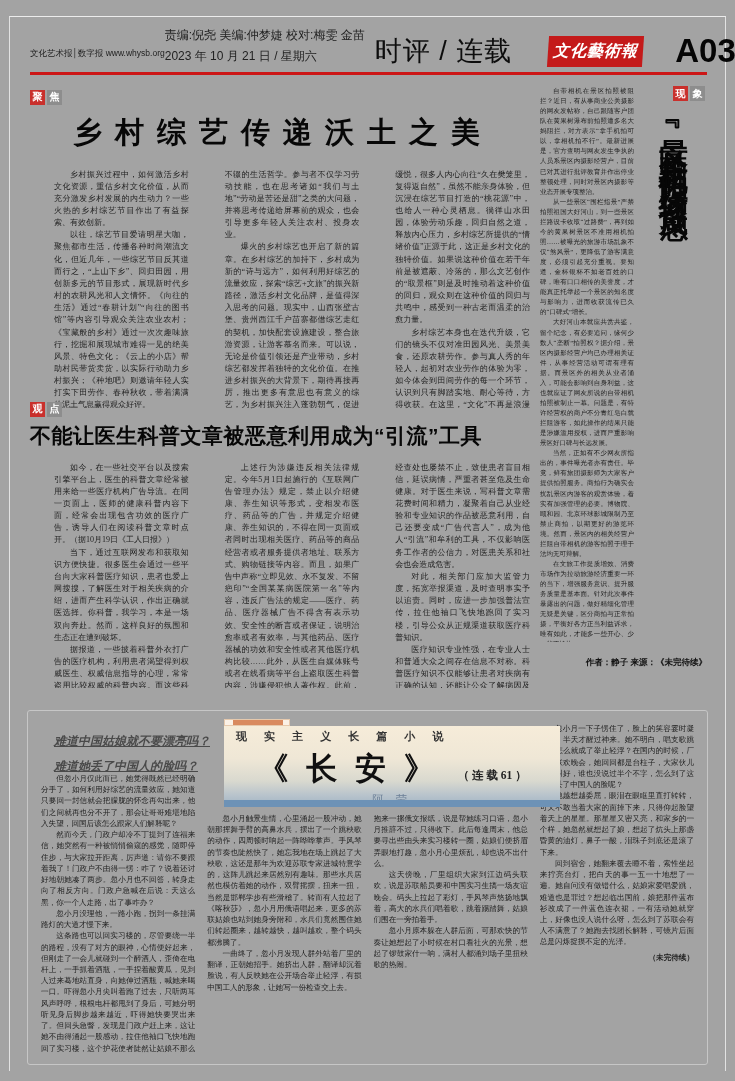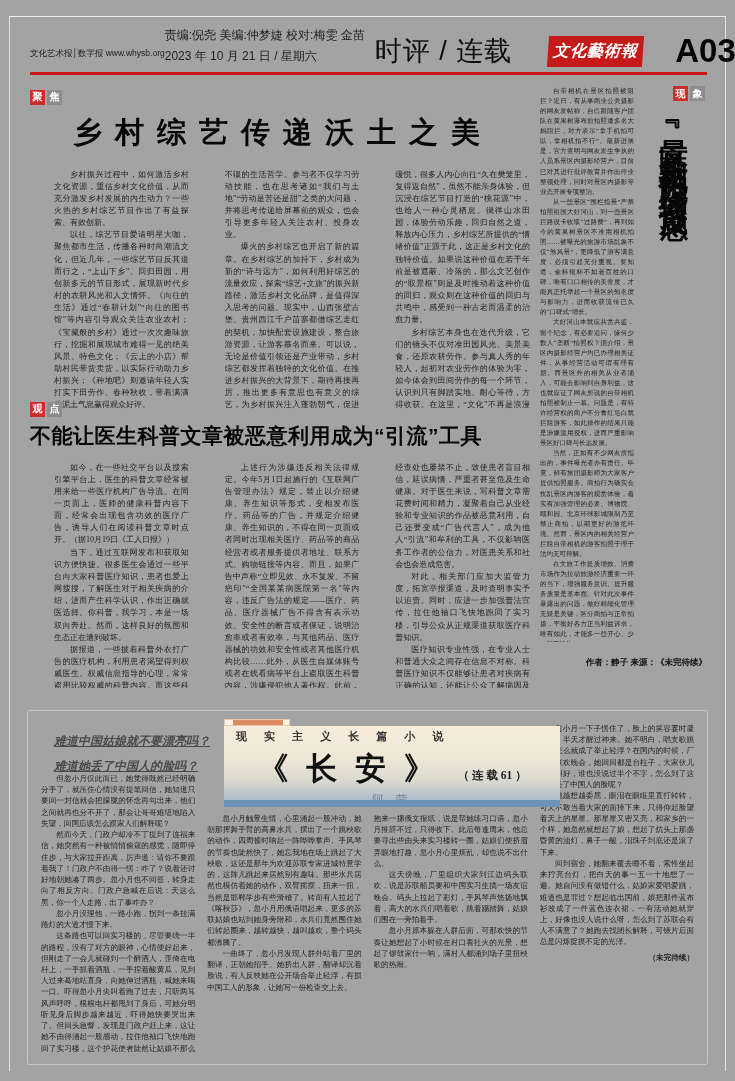--- a/index.html
+++ b/index.html
@@ -200,21 +200,21 @@
           <span class="ntitle">《 长 安 》</span>
           <span class="nserial">（ 连 载 61 ）</span>
         </div>
         <div class="nauthor">阿 莹</div>
         <div class="strip"></div>
       </div>
     </div>
 
     <div class="novel-cols">
       <div class="ncol c0">
-        <p>但忽小月仅此而已，她觉得既然已经明确分手了，就压住心情没有提笔回信，她知道只要回一封信就会把朦胧的怀念再勾出来，他们之间就再也分不开了，那会让哥哥难堪地陷入失望，回国后该怎么跟家人们解释呢？</p>
+        <p>但忽小月仅此而已，她觉得既然已经明确分手了，如何利用好综艺的流量效应，她知道只要回一封信就会把朦胧的怀念再勾出来，他们之间就再也分不开了，那会让哥哥难堪地陷入失望，回国后该怎么跟家人们解释呢？</p>
         <p>然而今天，门政户却冷不丁提到了连福来信，她突然有一种被悄悄偷窥的感觉，随即停住步，与大家拉开距离，厉声道：请你不要跟着我了！门政户不由得一愣：咋了？说着还讨好地朝她凑了两步。忽小月也不回答，转身走向了相反方向。门政户急喊在后说：天这么黑，你一个人走路，出了事咋办？</p>
         <p>忽小月没理他，一路小跑，拐到一条挂满路灯的大道才慢下来。</p>
         <p>这条路也可以回实习楼的，尽管要绕一半的路程，没有了对方的眼神，心情便好起来，但刚走了一会儿就碰到一个醉酒人，歪倚在电杆上，一手抓着酒瓶，一手捏着酸黄瓜，见到人过来蓦地站直身，向她伸过酒瓶，喊她来喝一口。吓得忽小月尖叫着跑了过去，只听两耳风声呼呼，根根电杆都甩到了身后，可她分明听见身后脚步越来越近，吓得她快要哭出来了。但回头急瞥，发现是门政户赶上来，这让她不由得涌起一股感动，拉住他袖口飞快地跑回了实习楼，这个护花使者陡然让姑娘不那么反感了。</p>
 
       </div>
       <div class="ncol c2">
         <p>忽小月触景生情，心里涌起一股冲动，她朝那挥舞手臂的高鼻水兵，摆出了一个跳秧歌的动作，四周顿时响起一阵哗哗掌声。手风琴的节奏也陡然快了，她忘我地在场上跳起了大秧歌，这还是那年为欢迎苏联专家进城特意学的，这阵儿跳起来居然别有趣味。那些水兵居然也模仿着她的动作，双臂摇摆，扭来一扭，当然是邯郸学步有些滑稽了。转而有人拉起了《喀秋莎》，忽小月用俄语唱起来，更多的苏联姑娘也站到她身旁附和，水兵们竟然围住她们转起圈来，越转越快，越叫越欢，整个码头都沸腾了。</p>
         <p>一曲终了，忽小月发现人群外站着厂里的翻译，正朝她招手。她挤出人群，翻译却沉着脸说，有人反映她在公开场合举止轻浮，有损中国工人的形象，让她写一份检查交上去。</p>
       </div>
       <div class="ncol c1">

